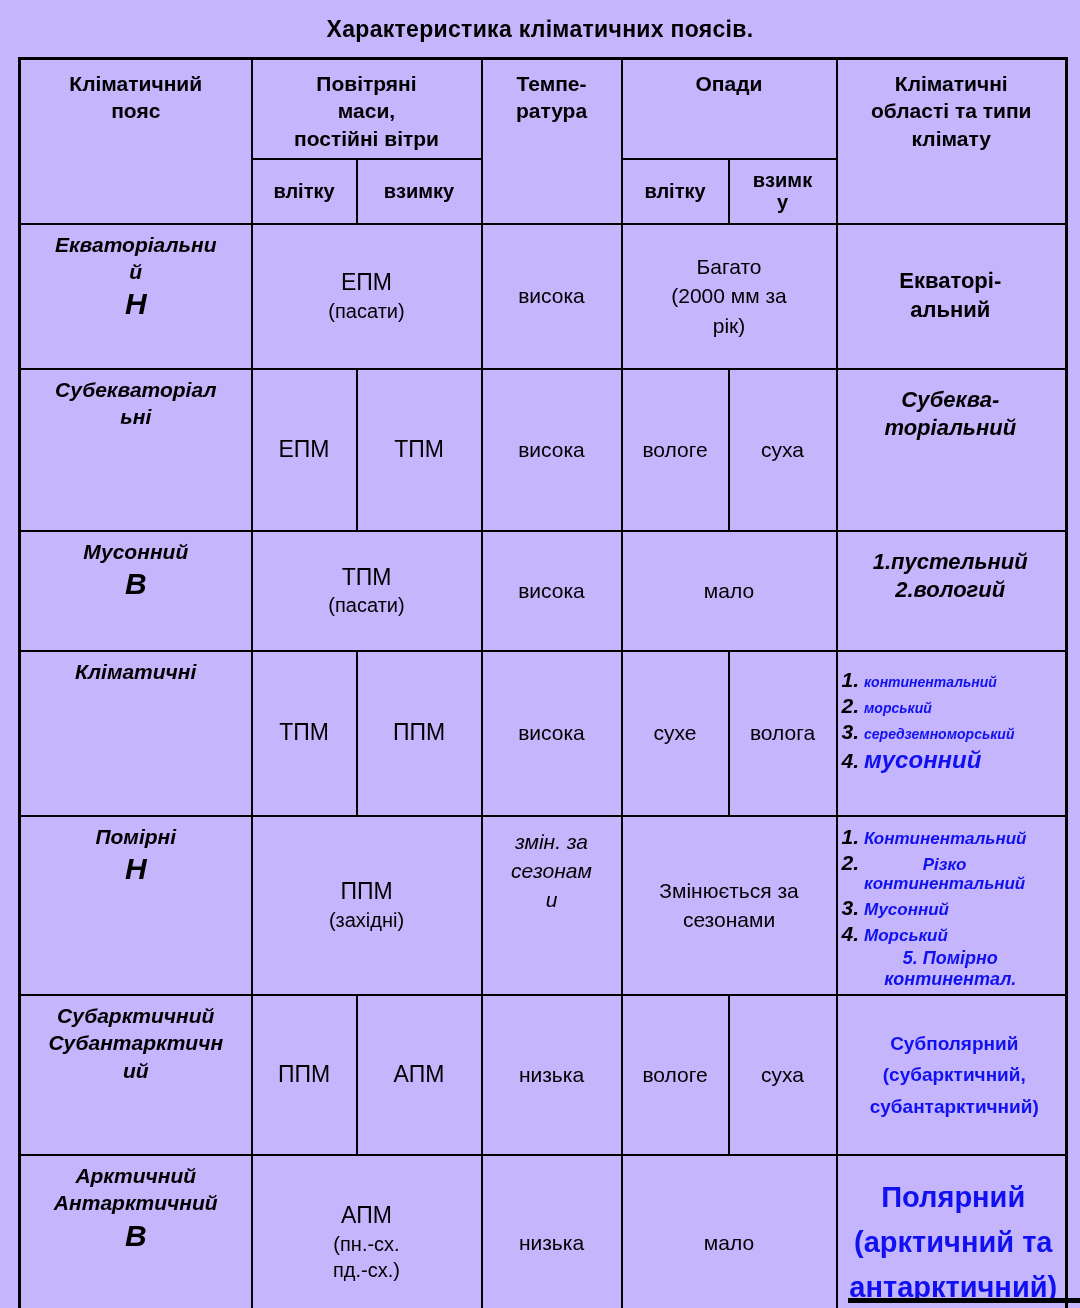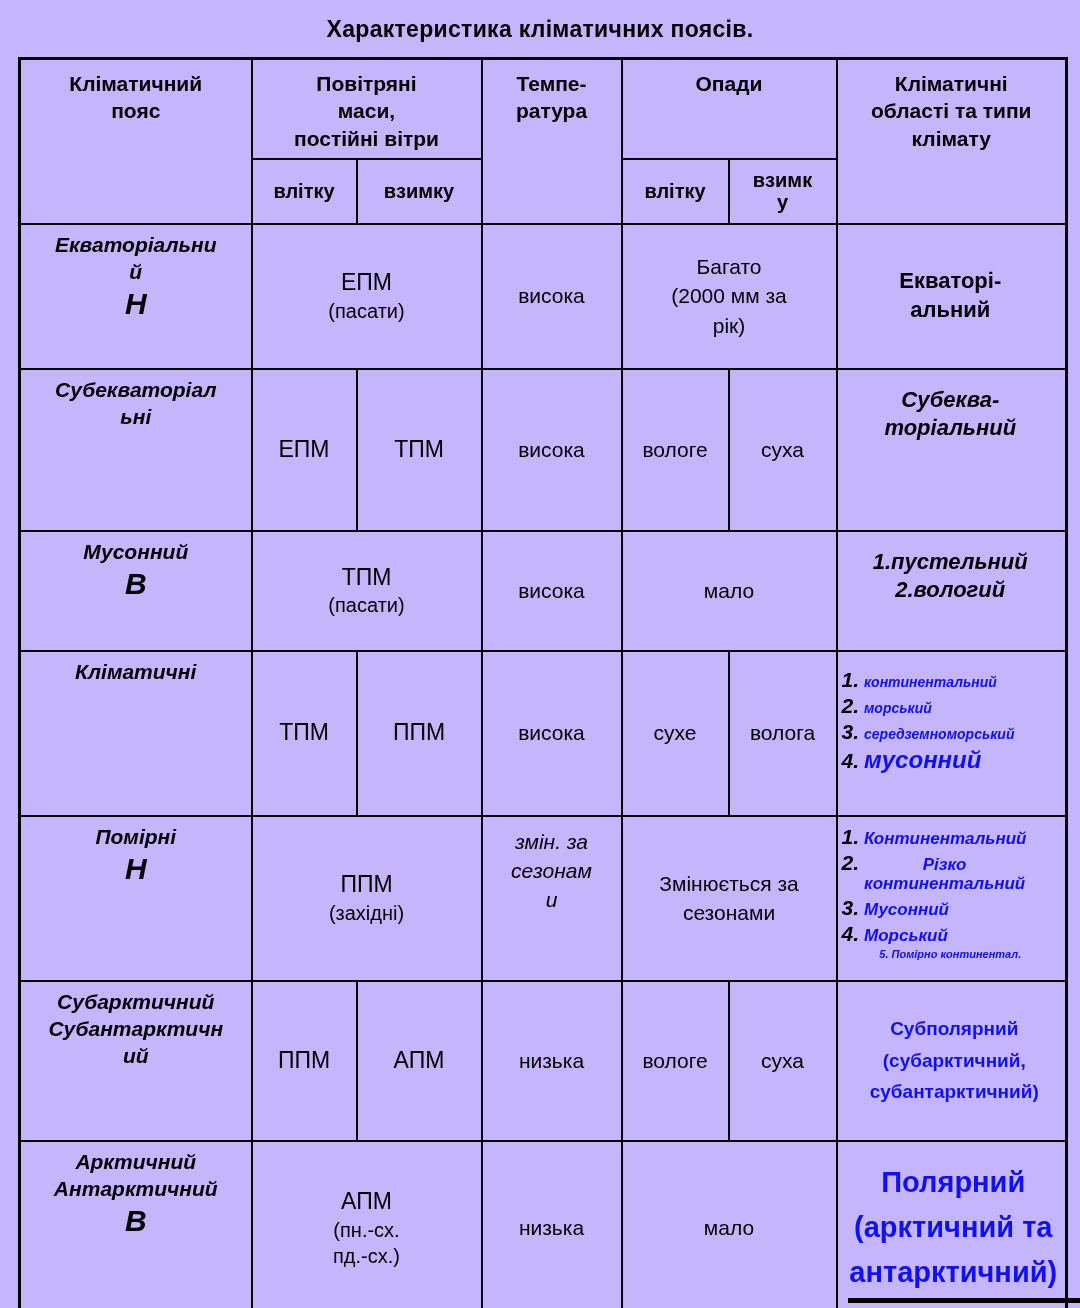--- a/index.html
+++ b/index.html
@@ -20,21 +20,21 @@
   .note { font-size: 20px; font-weight: normal; line-height: 1.3; }
   .temp, .precip { font-size: 21px; font-weight: normal; line-height: 1.4; }
   .areas { text-align: center; padding-left: 4px; }
   .areas-black { font-weight: bold; font-size: 22px; line-height: 1.3; }
   .pad-top { padding-top: 12px; }
   .item { display: flex; align-items: baseline; gap: 5px; line-height: 1.15; margin: 2px 0; }
   .num { font-weight: bold; font-size: 21px; flex: 0 0 auto; }
   .blue-sm  { color: #1010f0; font-weight: bold; font-size: 14px; }
   .blue-md  { color: #1010f0; font-weight: bold; font-size: 17px; line-height: 1.15; }
   .blue-xl  { color: #1010f0; font-weight: bold; font-size: 24px; }
-  .blue-extra { color: #1010f0; font-weight: bold; font-size: 11px; margin-top: 2px; }
+  .blue-extra { color: #1010f0; font-weight: bold; font-size: 18px; margin-top: 2px; }
   .areas-blue-lg { color: #1010f0; font-weight: bold; font-size: 19px; line-height: 1.65; padding-left: 8px; }
   .areas-blue-xl { color: #1010f0; font-weight: bold; font-size: 29px; line-height: 1.55; padding-left: 6px; }
   .artifact { position: absolute; background: #000; }
 </style>
 </head>
 <body>
 
 <div class="page">
 
   <div class="title">Характеристика кліматичних поясів.</div>

